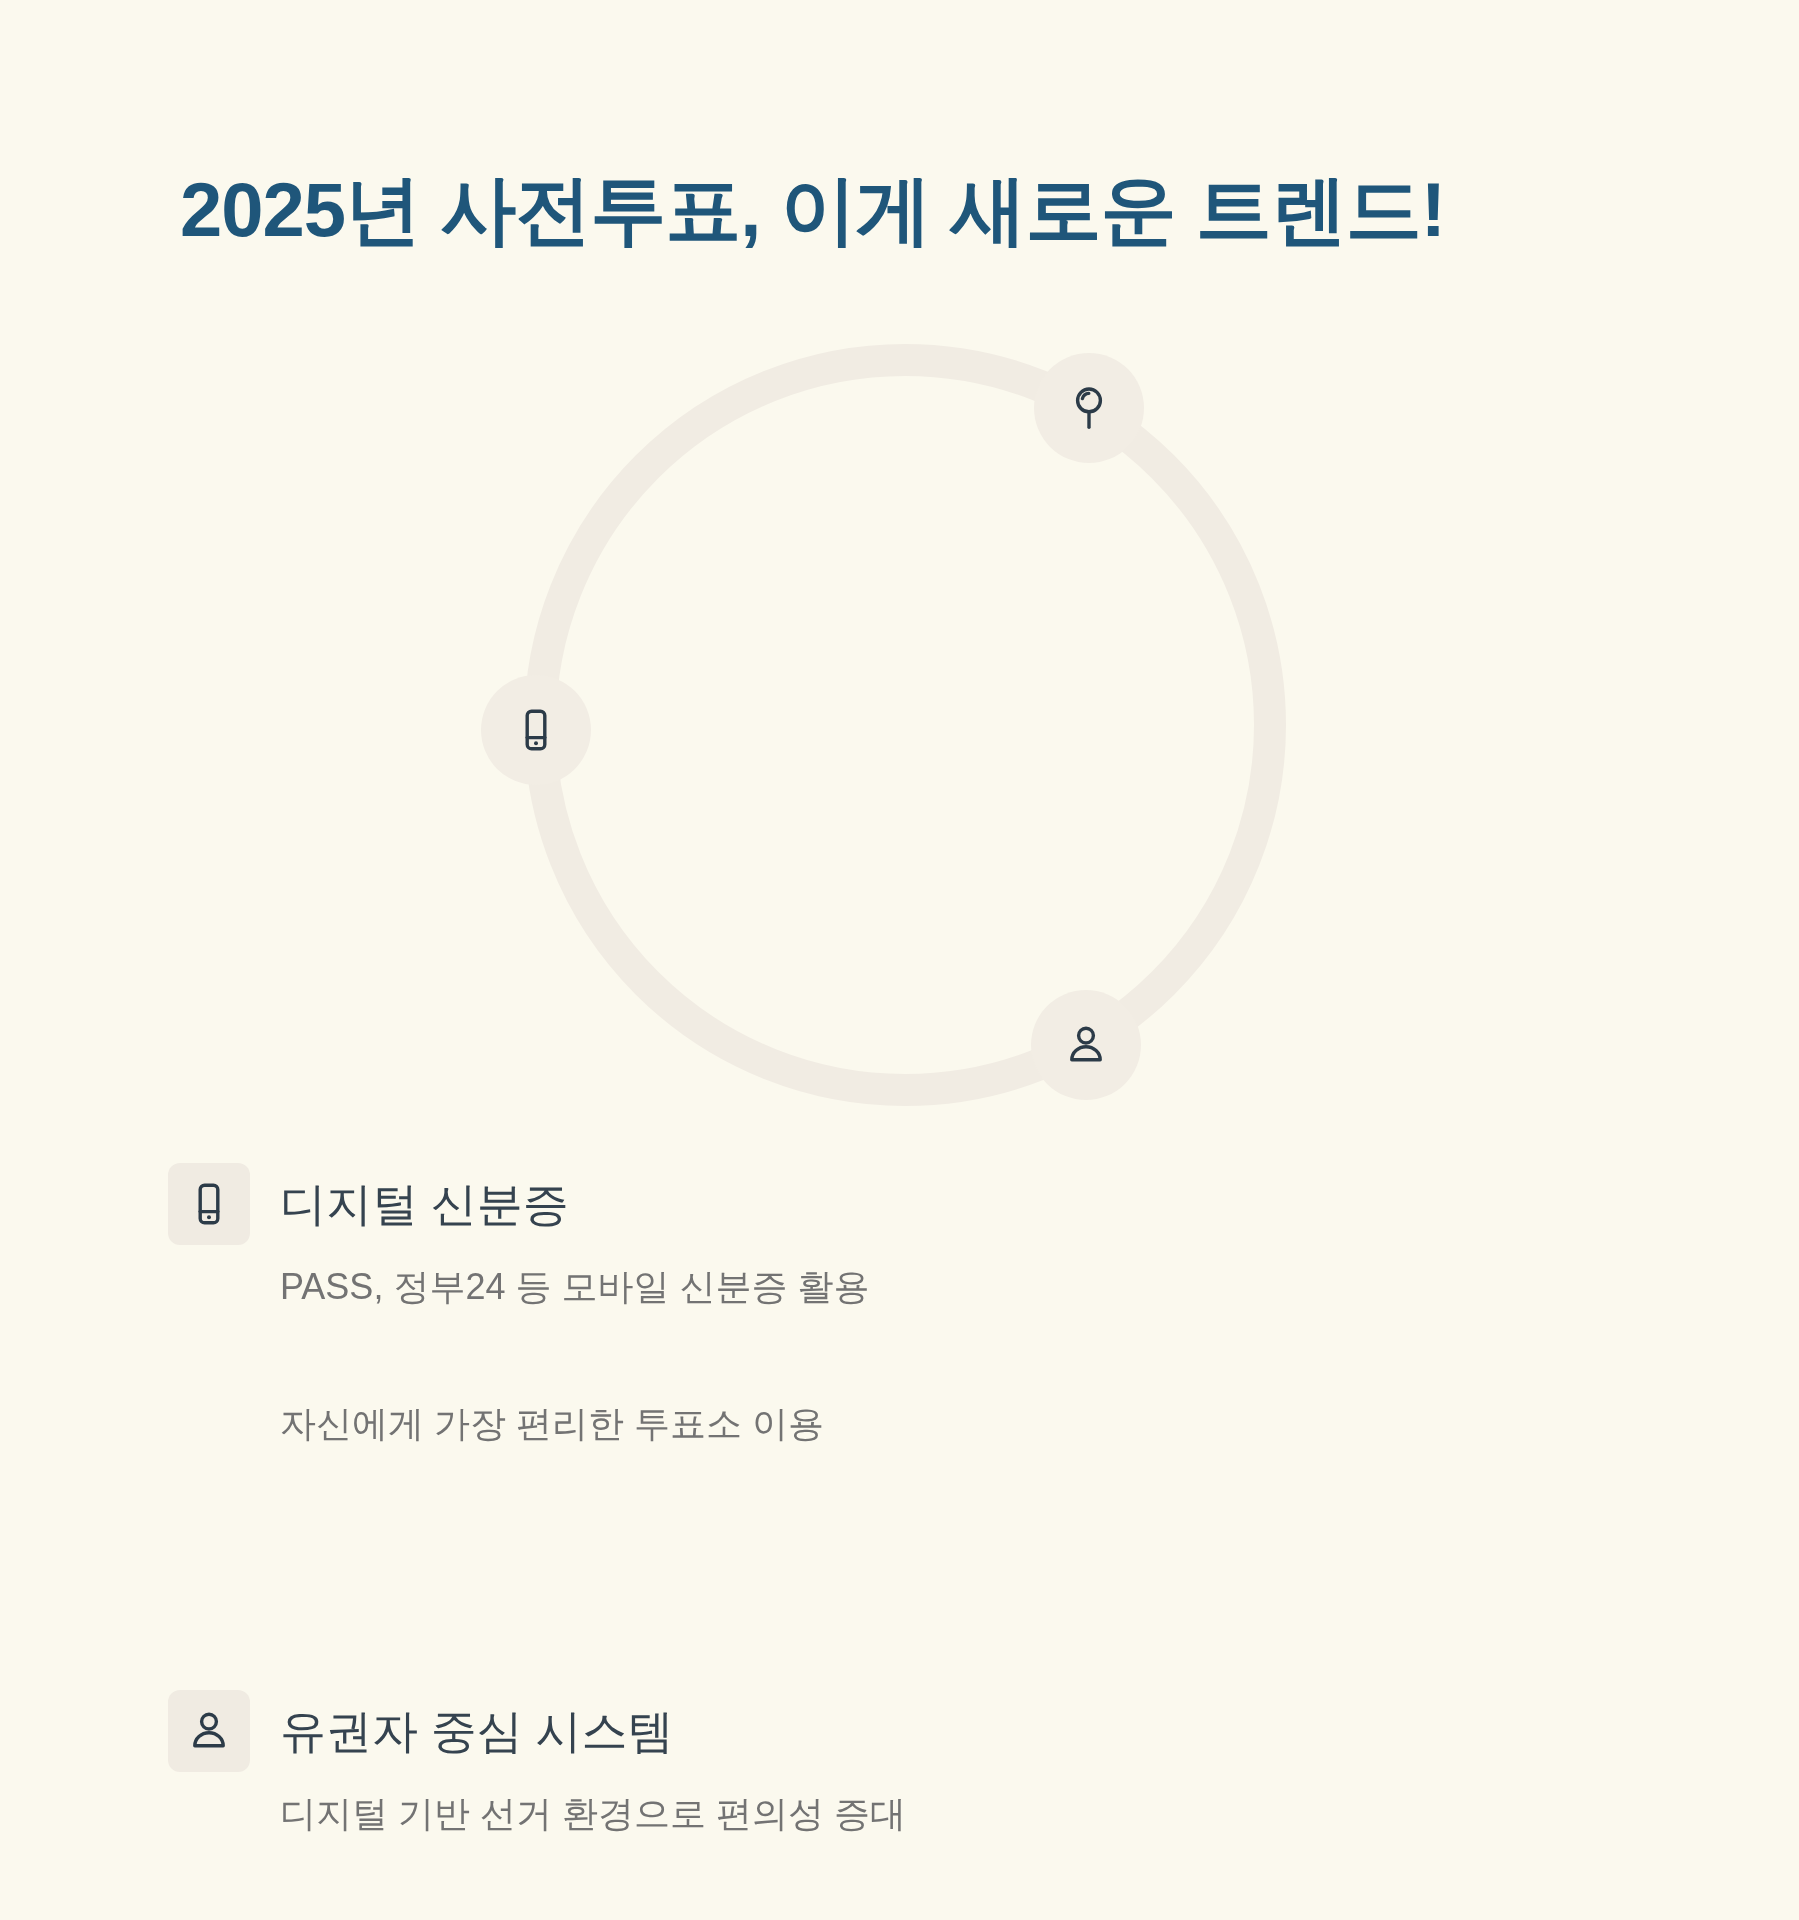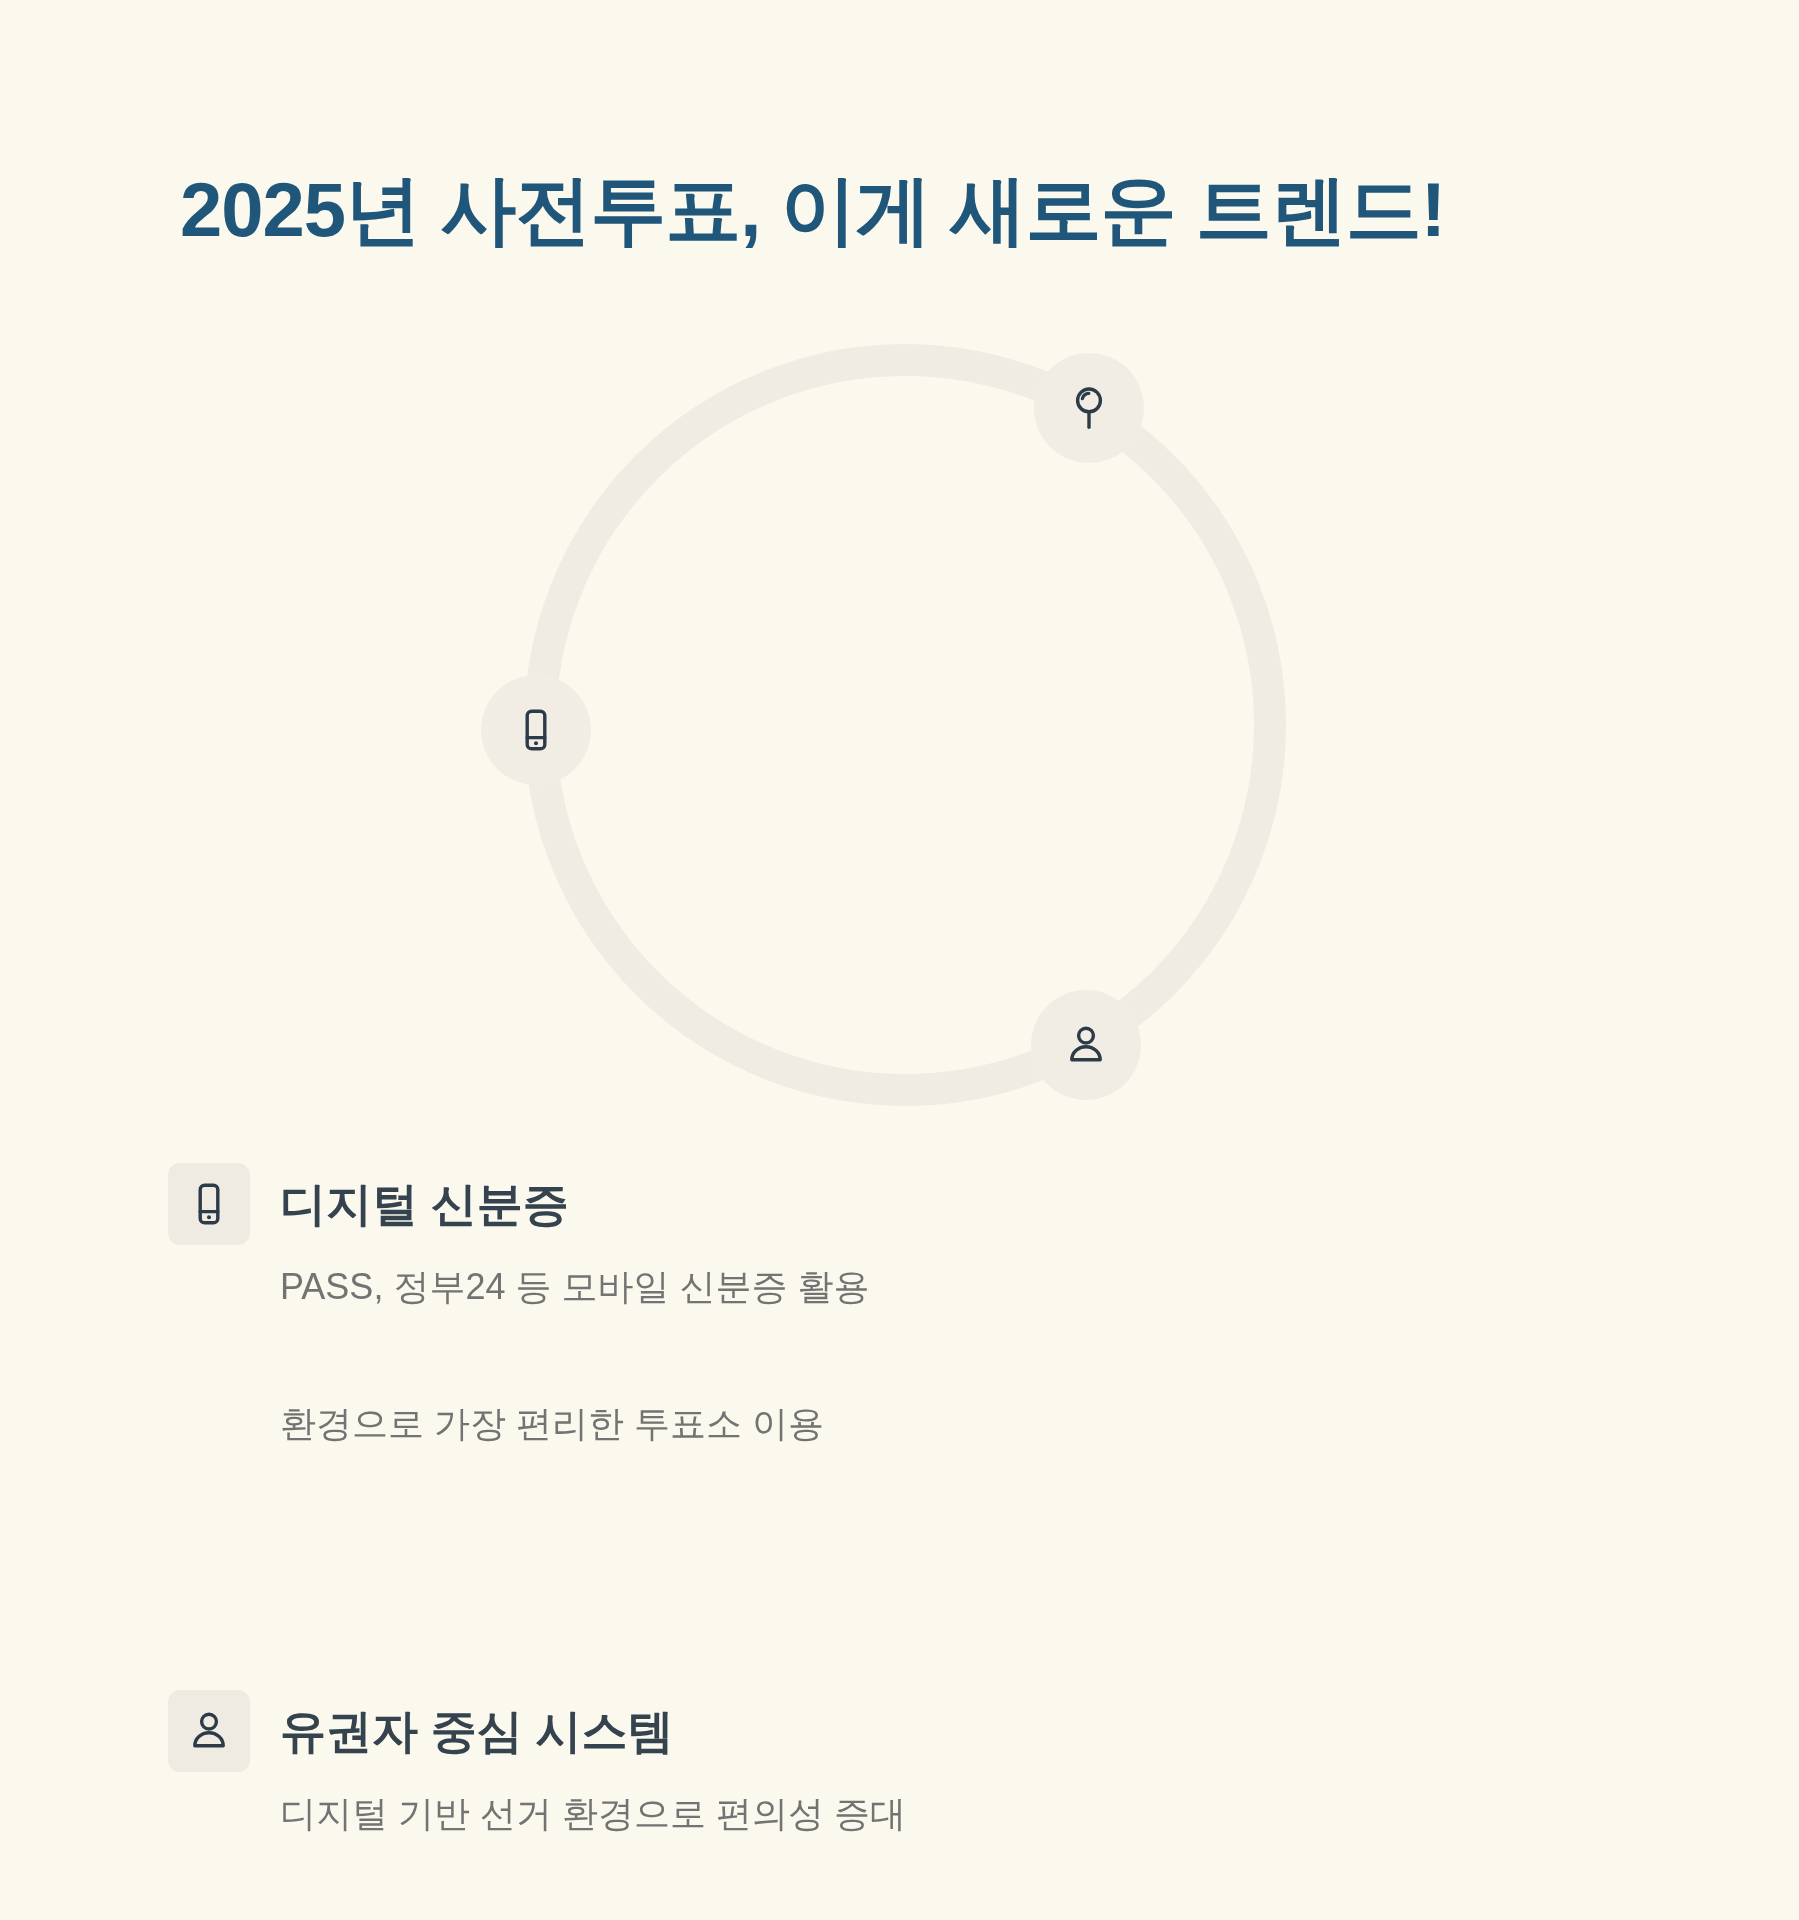--- a/index.html
+++ b/index.html
@@ -92,21 +92,21 @@
     background: #F0EBE2;
     display: flex;
     align-items: center;
     justify-content: center;
     flex: 0 0 auto;
   }
   .item-title {
     margin: 0;
     font-size: 46px;
     line-height: 1.1;
-    font-weight: 700;
+    font-weight: 400;
     color: #35434F;
     white-space: nowrap;
   }
   .item-subtitle {
     margin: 20px 0 0 112px;
     font-size: 36px;
     line-height: 1.2;
     font-weight: 400;
     color: #737373;
     white-space: nowrap;
@@ -152,21 +152,21 @@
         <line x1="7.6" y1="15.8" x2="16.4" y2="15.8"></line>
         <circle class="dot" cx="12" cy="18.6" r="1"></circle>
       </svg>
     </div>
     <h2 class="item-title">디지털 신분증</h2>
   </div>
   <p class="item-subtitle">PASS, 정부24 등 모바일 신분증 활용</p>
 </div>
 
 <div class="feature-item item-2">
-  <p class="item-subtitle">환경으로 가장 편리한 투표소 이용</p>
+  <p class="item-subtitle">자신에게 가장 편리한 투표소 이용</p>
 </div>
 
 <div class="feature-item item-3">
   <div class="item-row">
     <div class="icon-tile">
       <svg class="icon-svg" width="48" height="48" viewBox="0 0 24 24">
         <circle cx="12" cy="7.3" r="3.7"></circle>
         <path d="M4.9 19.4 a 7.1 6.5 0 0 1 14.2 0 z"></path>
       </svg>
     </div>

